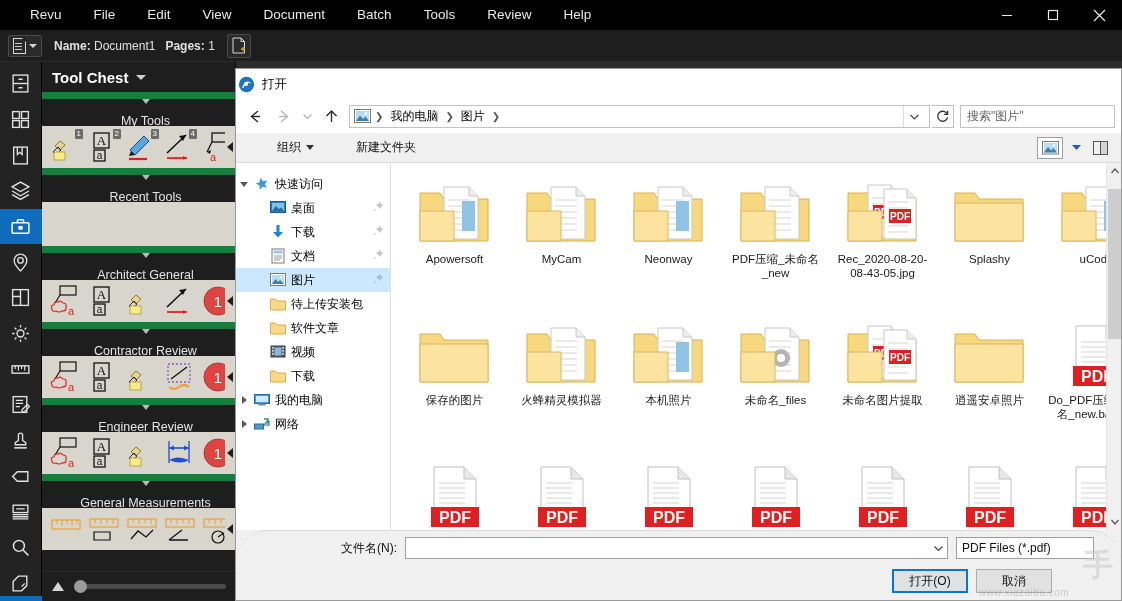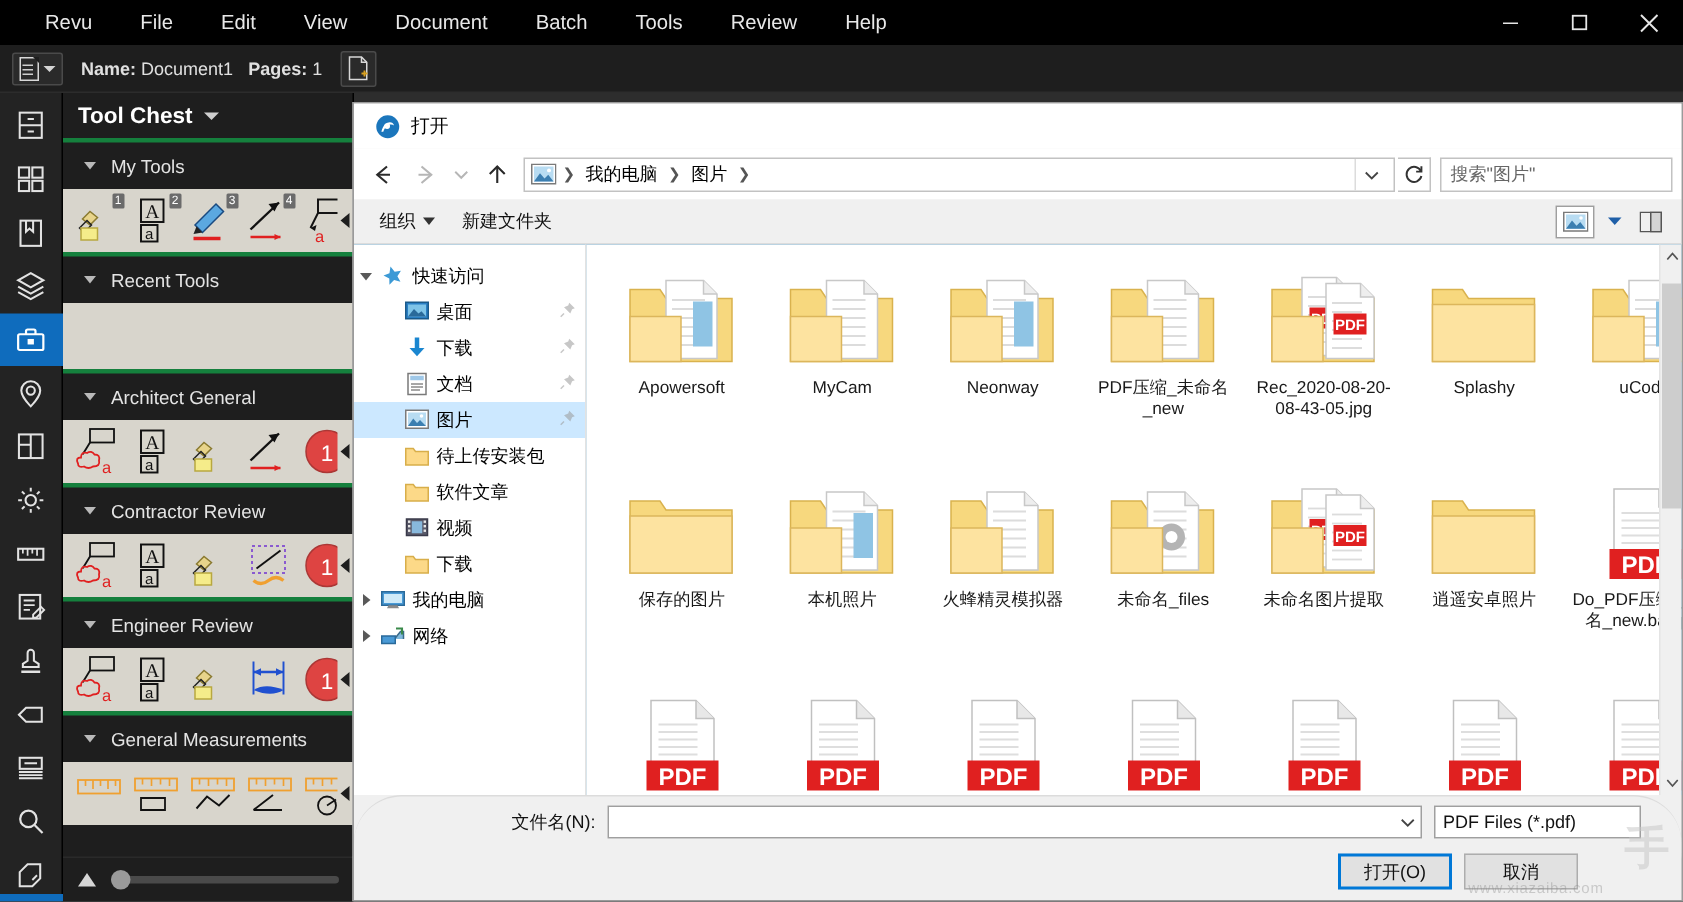--- a/index.html
+++ b/index.html
@@ -83,21 +83,21 @@
   .tc-header {
     height:30px; display:flex; align-items:center; gap:8px;
     padding:0 10px; color:#fff; font-size:15px; font-weight:bold;
   }
   .tc-header .caret {
     width:0;height:0;border-left:5px solid transparent;border-right:5px solid transparent;
     border-top:5px solid #cfcfcf;
   }
   .tc-group-head {
     height:34px; display:flex; align-items:center; gap:10px; padding-left:14px;
-    color:#e4e4e4; font-size:12.5px; border-top:3px solid #15803d;
+    color:#e4e4e4; font-size:12.5px; border-top:7px solid #15803d;flex-direction:column;
   }
   .tc-group-head .chev {
     width:0;height:0;border-left:4.5px solid transparent;border-right:4.5px solid transparent;
     border-top:5px solid #b9b9b9;
   }
   .tc-row {
     background:#d8d5cc; height:42px; display:flex; align-items:center;
     padding-left:6px; gap:2px; overflow:hidden; position:relative;
   }
   .tc-row.empty { height:44px; }
@@ -135,21 +135,21 @@
     position:absolute; left:236px; top:62px; width:886px; height:539px; background:#2d2d2d;
   }
 
   
   .dialog {
     position:absolute; left:235px; top:68px; width:887px; height:533px;
     background:#f0f0f0; border:1px solid #9a9a9a;
     font-size:12px; color:#000; overflow:hidden;
   }
   .dlg-title {
-    height:30px; background:#fff; display:flex; align-items:center; gap:7px; padding-left:14px;
+    height:30px; background:#fff; display:flex; align-items:center; gap:7px; padding-left:2px;
   }
   .dlg-title-text { font-size:12.5px; color:#000; }
   .dlg-logo { width:17px; height:17px; }
 
   .dlg-nav {
     height:34px; background:#fff; display:flex; align-items:center; padding:0 6px; gap:2px;
   }
   .nav-btn {
     width:26px; height:26px; display:flex; align-items:center; justify-content:center;
     color:#2b2b2b;
@@ -180,21 +180,21 @@
     border:none; outline:none; width:100%; font-size:12px; color:#555;
     font-family:"Liberation Sans", sans-serif; background:transparent;
   }
   .searchbox input::placeholder { color:#666; }
 
   .dlg-cmdbar {
     height:30px; background:#f0f0f0; border-bottom:1px solid #dcdcdc;
     display:flex; align-items:center; padding:0 10px; gap:4px;
   }
   .cmd {
-    font-size:12px; color:#111; padding:3px 7px; display:flex; align-items:center; gap:5px;
+    font-size:12px; color:#111; padding:3px 7px; display:flex; align-items:center; gap:5px;margin-left:24px;
   }
   .cmd .tri {
     width:0;height:0;border-left:4px solid transparent;border-right:4px solid transparent;
     border-top:5px solid #333;
   }
   .cmdbar-right { margin-left:auto; display:flex; align-items:center; gap:4px; }
   .view-btn {
     width:26px;height:22px; display:flex; align-items:center; justify-content:center;
     border:1px solid #9f9f9f; background:#fff;
   }
@@ -1054,39 +1054,39 @@
               <span class="fthumb"><svg width="74" height="66" viewBox="0 0 74 66">
                   <path d="M2 12 h20 l4 6 h44 v42 h-68 Z" fill="#f7d87e" stroke="#d9b24e" stroke-width="1"></path>
                   <path d="M26 6 h25 l9 9 v43 h-34 Z" fill="#fff" stroke="#c8c8c8"></path>
                   <path d="M51 6 v9 h9" fill="#eee" stroke="#c8c8c8"></path>
                   <path d="M30 19 h22" stroke="#dcdcdc" stroke-width="1.2"></path>
                   <path d="M30 25 h22" stroke="#dcdcdc" stroke-width="1.2"></path>
                   <path d="M30 31 h22" stroke="#dcdcdc" stroke-width="1.2"></path>
                   <path d="M30 37 h22" stroke="#dcdcdc" stroke-width="1.2"></path>
                   <path d="M30 43 h22" stroke="#dcdcdc" stroke-width="1.2"></path>
                   <path d="M30 49 h22" stroke="#dcdcdc" stroke-width="1.2"></path>
-                  <rect x="44" y="20" width="13" height="30" fill="#8fc4e4"></rect>
                   <path d="M2 30 h34 v30 h-34 Z" fill="#fde3a0" stroke="#dcb65c"></path>
                 </svg></span>
-              <span class="fname">本机照片</span>
+              <span class="fname">火蜂精灵模拟器</span>
             </div>
             <div class="fitem">
               <span class="fthumb"><svg width="74" height="66" viewBox="0 0 74 66">
                   <path d="M2 12 h20 l4 6 h44 v42 h-68 Z" fill="#f7d87e" stroke="#d9b24e" stroke-width="1"></path>
                   <path d="M26 6 h25 l9 9 v43 h-34 Z" fill="#fff" stroke="#c8c8c8"></path>
                   <path d="M51 6 v9 h9" fill="#eee" stroke="#c8c8c8"></path>
                   <path d="M30 19 h22" stroke="#dcdcdc" stroke-width="1.2"></path>
                   <path d="M30 25 h22" stroke="#dcdcdc" stroke-width="1.2"></path>
                   <path d="M30 31 h22" stroke="#dcdcdc" stroke-width="1.2"></path>
                   <path d="M30 37 h22" stroke="#dcdcdc" stroke-width="1.2"></path>
                   <path d="M30 43 h22" stroke="#dcdcdc" stroke-width="1.2"></path>
                   <path d="M30 49 h22" stroke="#dcdcdc" stroke-width="1.2"></path>
+                  <rect x="44" y="20" width="13" height="30" fill="#8fc4e4"></rect>
                   <path d="M2 30 h34 v30 h-34 Z" fill="#fde3a0" stroke="#dcb65c"></path>
                 </svg></span>
-              <span class="fname">火蜂精灵模拟器</span>
+              <span class="fname">本机照片</span>
             </div>
             <div class="fitem">
               <span class="fthumb"><svg width="74" height="66" viewBox="0 0 74 66">
                   <path d="M2 12 h20 l4 6 h44 v42 h-68 Z" fill="#f7d87e" stroke="#d9b24e" stroke-width="1"></path>
                   <path d="M26 6 h25 l9 9 v43 h-34 Z" fill="#fff" stroke="#c8c8c8"></path>
                   <path d="M51 6 v9 h9" fill="#eee" stroke="#c8c8c8"></path>
                   <path d="M30 19 h22" stroke="#dcdcdc" stroke-width="1.2"></path>
                   <path d="M30 25 h22" stroke="#dcdcdc" stroke-width="1.2"></path>
                   <path d="M30 31 h22" stroke="#dcdcdc" stroke-width="1.2"></path>
                   <path d="M30 37 h22" stroke="#dcdcdc" stroke-width="1.2"></path>

